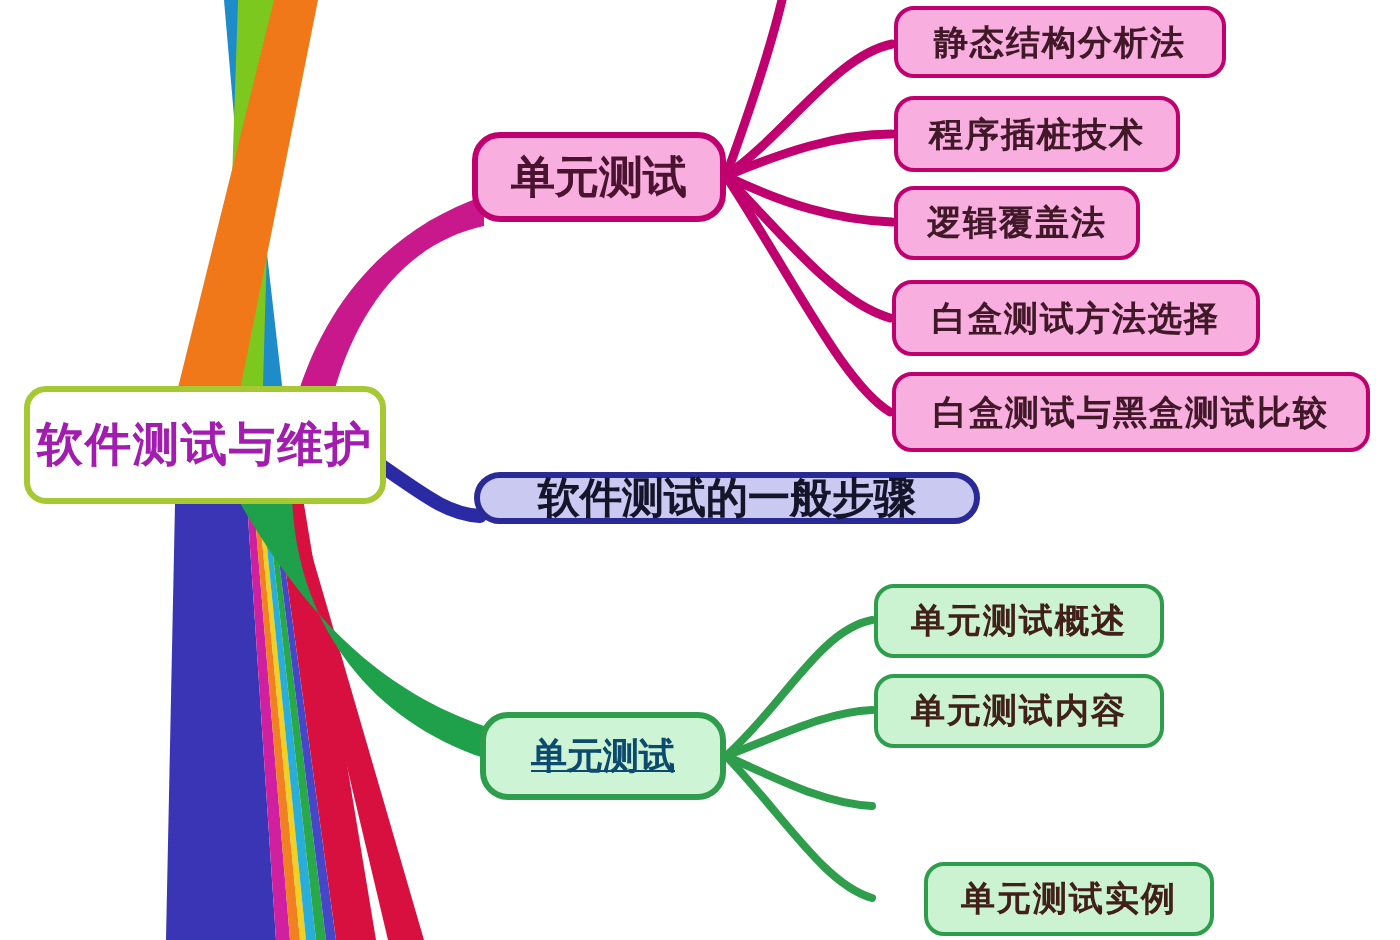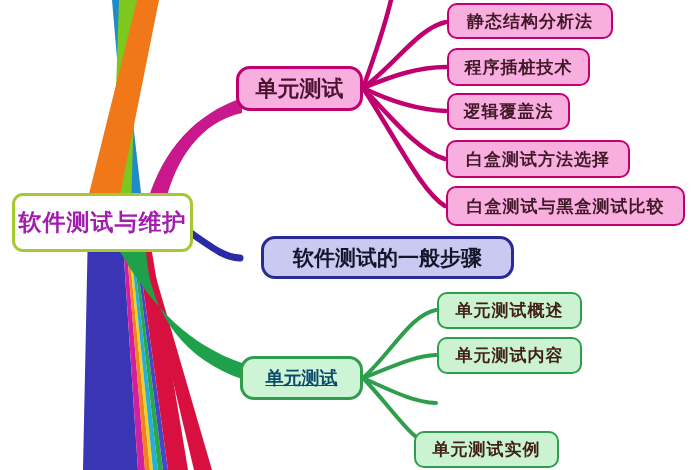--- a/index.html
+++ b/index.html
@@ -66,21 +66,21 @@
   </svg>
 
   <div class="node root" style="left:12px;top:193px;width:181px;height:59px;">
     <span>软件测试与维护</span>
   </div>
 
   <div class="node branch-pink" style="left:236px;top:66px;width:127px;height:45px;">
     <span>单元测试</span>
   </div>
 
-  <div class="node branch-blue" style="left:237px;top:236px;width:253px;height:43px;margin-left:24px;">
+  <div class="node branch-blue" style="left:237px;top:236px;width:253px;height:26px;">
     <span>软件测试的一般步骤</span>
   </div>
 
   <div class="node branch-green" style="left:240px;top:356px;width:123px;height:44px;">
     <span>单元测试</span>
   </div>
 
   <div class="node leaf pink" style="left:447px;top:3px;width:166px;height:36px;">
     <span>静态结构分析法</span>
   </div>
@@ -96,17 +96,17 @@
   <div class="node leaf pink" style="left:446px;top:186px;width:239px;height:40px;">
     <span>白盒测试与黑盒测试比较</span>
   </div>
 
   <div class="node leaf green" style="left:437px;top:292px;width:145px;height:37px;">
     <span>单元测试概述</span>
   </div>
   <div class="node leaf green" style="left:437px;top:337px;width:145px;height:37px;">
     <span>单元测试内容</span>
   </div>
-  <div class="node leaf green" style="left:414px;top:431px;width:145px;height:37px;align-items:center;">
+  <div class="node leaf green" style="left:462px;top:431px;width:145px;height:37px;align-items:center;">
     <span>单元测试实例</span>
   </div>
 
 </div>
 
 </body></html>

